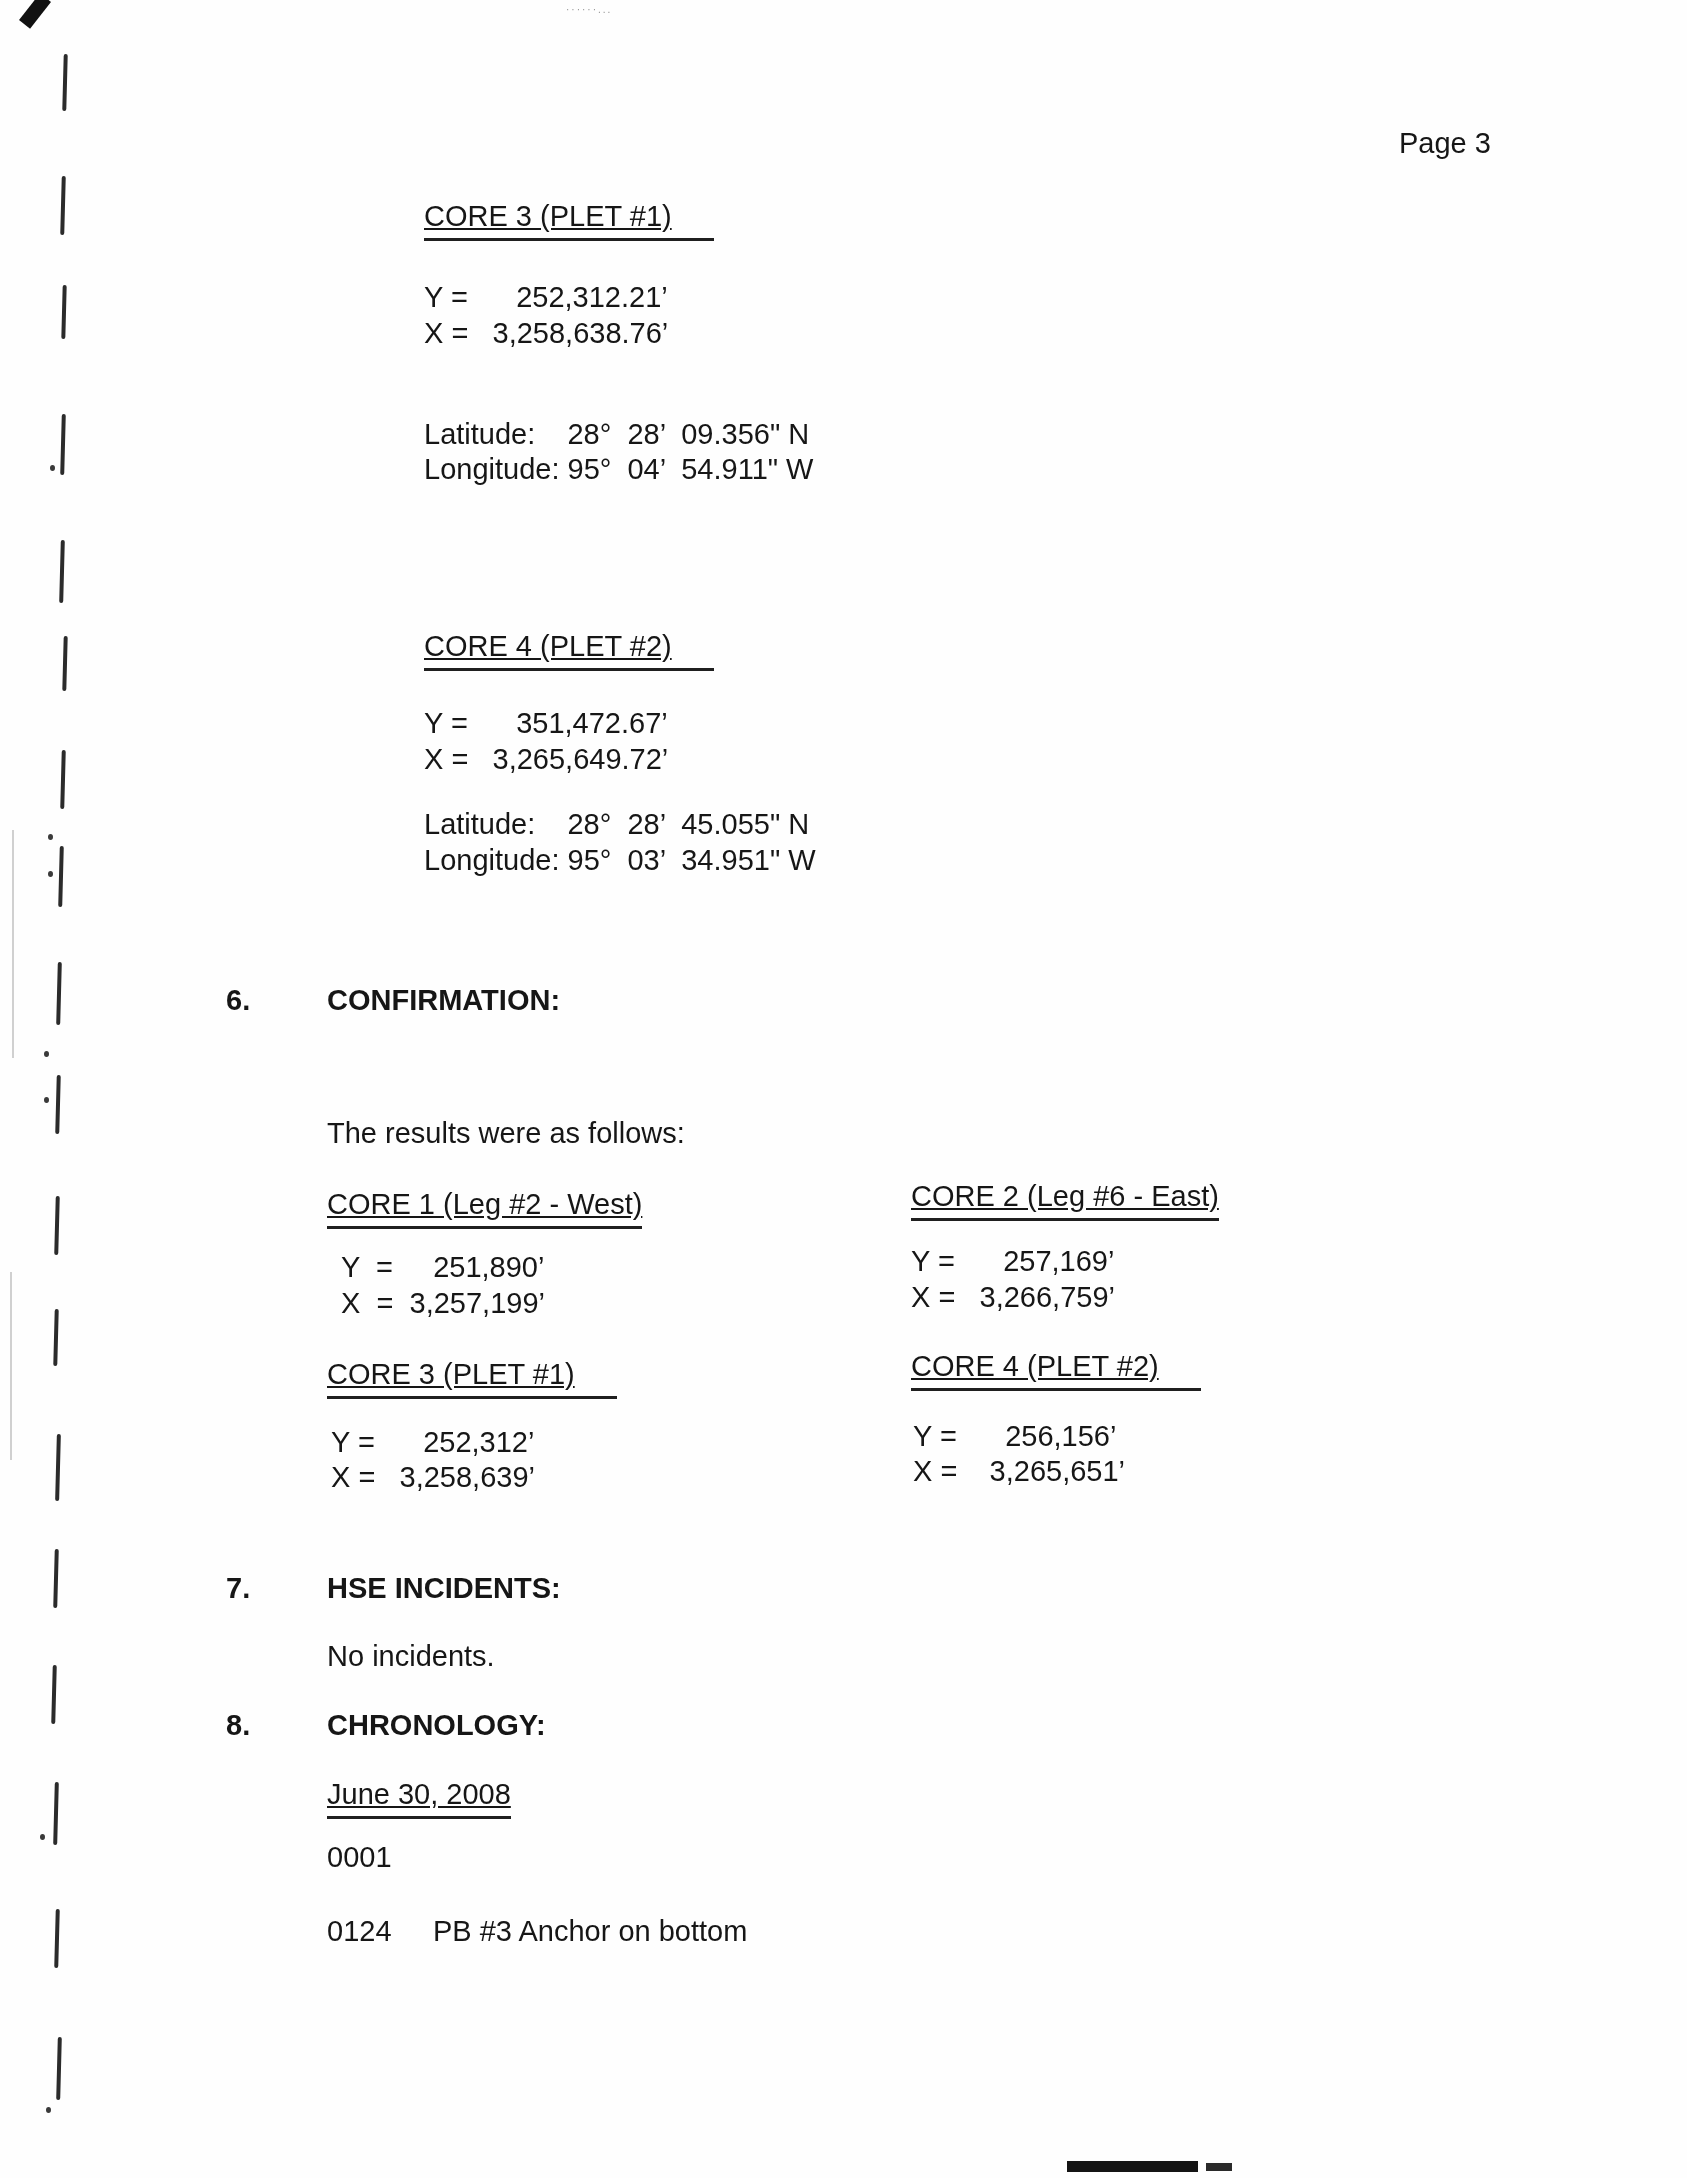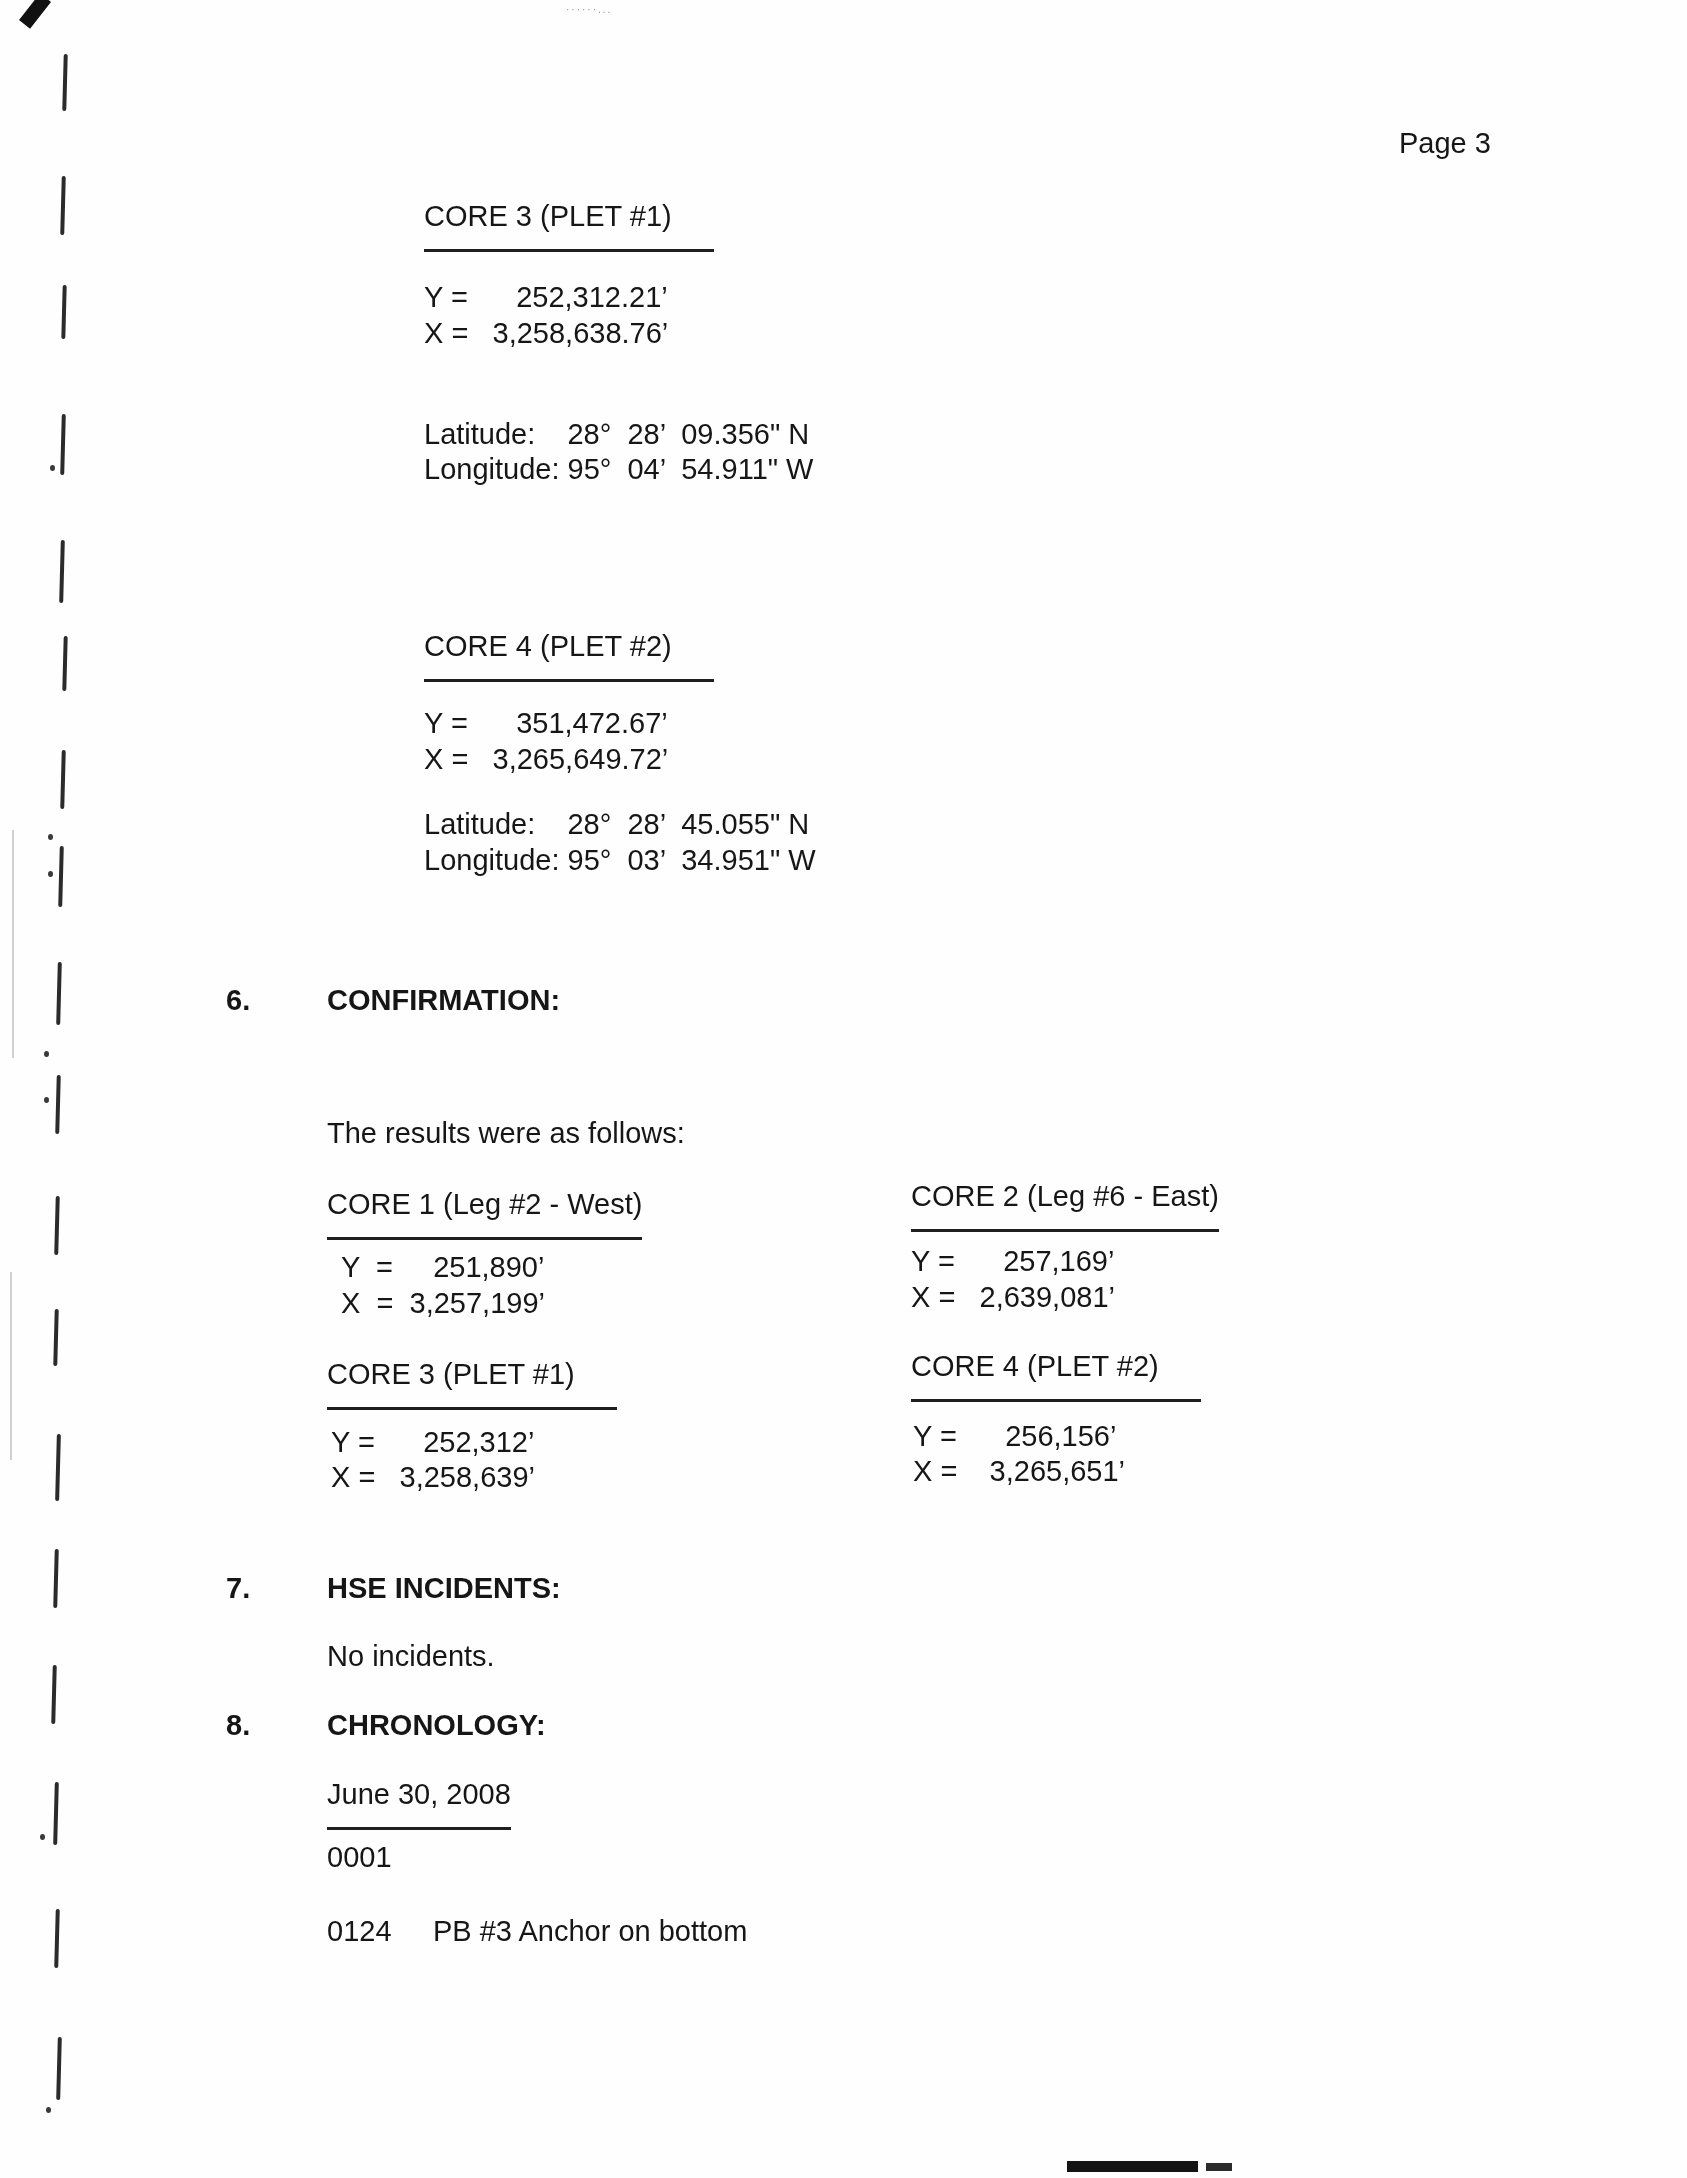--- a/index.html
+++ b/index.html
@@ -20,21 +20,22 @@
     position: absolute;
     font-size: 29px;
     line-height: 40px;
     white-space: pre-wrap;
     color: #161616;
   }
   .b { font-weight: bold; }
   .u {
     display: inline-block;
     border-bottom: 3px solid #1f1f1f;
-    padding-bottom: 13px;
+    padding-bottom: 2px;
+    text-decoration: underline;
   }
   .ext { padding-right: 42px; }
   
   .m {
     position: absolute;
     width: 4px;
     background: #2b2b2b;
     border-radius: 2px;
     transform: rotate(1.5deg);
   }
@@ -148,21 +149,21 @@
   <div class="t" style="left:327px;top:1184px"><span class="u">CORE 1 (Leg #2 - West)</span></div>
   <div class="t" style="left:341px;top:1247px">Y  =     251,890’</div>
   <div class="t" style="left:341px;top:1283px">X  =  3,257,199’</div>
 
   <div class="t" style="left:327px;top:1354px"><span class="u ext">CORE 3 (PLET #1)</span></div>
   <div class="t" style="left:331px;top:1422px">Y =      252,312’</div>
   <div class="t" style="left:331px;top:1457px">X =   3,258,639’</div>
 
   <div class="t" style="left:911px;top:1176px"><span class="u">CORE 2 (Leg #6 - East)</span></div>
   <div class="t" style="left:911px;top:1241px">Y =      257,169’</div>
-  <div class="t" style="left:911px;top:1277px">X =   2,639,081’</div>
+  <div class="t" style="left:911px;top:1277px">X =   3,266,759’</div>
 
   <div class="t" style="left:911px;top:1346px"><span class="u ext">CORE 4 (PLET #2)</span></div>
   <div class="t" style="left:913px;top:1416px">Y =      256,156’</div>
   <div class="t" style="left:913px;top:1451px">X =    3,265,651’</div>
 
   <div class="t b" style="left:226px;top:1568px">7.</div>
   <div class="t b" style="left:327px;top:1568px">HSE INCIDENTS:</div>
   <div class="t" style="left:327px;top:1636px">No incidents.</div>
 
   <div class="t b" style="left:226px;top:1705px">8.</div>

